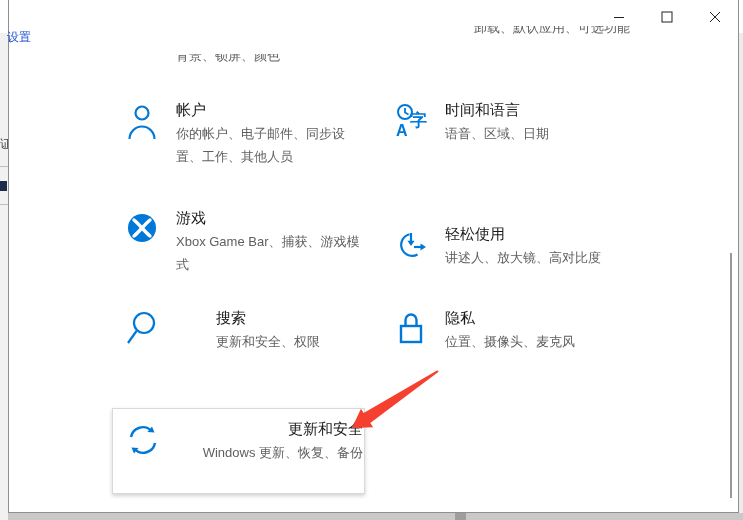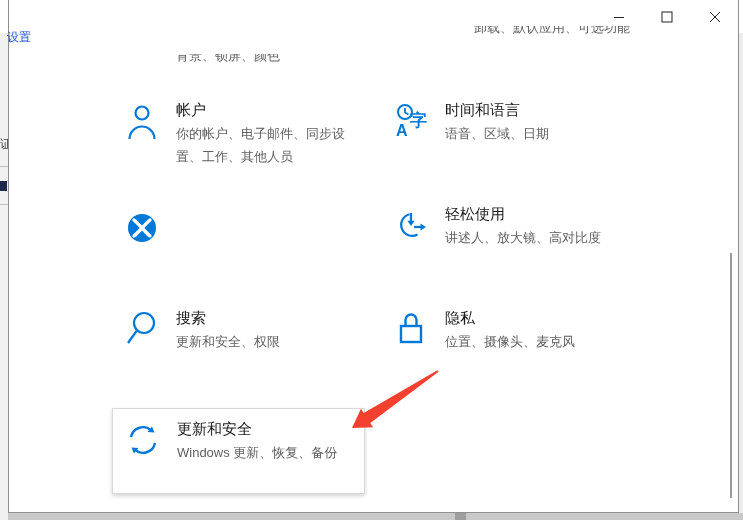--- a/index.html
+++ b/index.html
@@ -35,22 +35,22 @@
 
   
   .tile { position:absolute; display:flex; align-items:flex-start; cursor:pointer; }
   .tile-icon { width:32px; height:38px; flex:0 0 32px; margin-right:18px; margin-top:2px; }
   .tile-text { width:186px; }
   .tile-title { font-size:15px; line-height:20px; color:#1a1a1a; }
   .tile-sub { margin-top:2px; font-size:13px; line-height:23px; color:#5f5f5f; }
   .t-accounts { left:126px; top:100px; }
   .t-time     { left:395px; top:100px; }
   .t-gaming   { left:126px; top:208px; }
-  .t-ease     { left:395px; top:204px; }
-  .t-search   { left:126px; top:308px; }
+  .t-ease     { left:395px; top:224px; }
+  .t-search   { left:126px; top:308px;gap:40px; }
   .t-privacy  { left:395px; top:308px;justify-content:space-between; }
 
   .hl-box { position:absolute; left:112px; top:408px; width:253px; height:86px; background:#fff;
             border:1px solid #d9d9d9; box-shadow:0 2px 4px rgba(0,0,0,0.18); cursor:pointer; }
   .hl-box .tile { left:14px; top:10px; }
 
   .scrollbar { position:absolute; left:730px; top:253px; width:2px; height:245px; background:#999; }
 
   .arrow-overlay { position:absolute; left:0; top:0; width:743px; height:520px; pointer-events:none; }
 </style>
@@ -121,20 +121,24 @@
       <div class="tile-sub">语音、区域、日期</div>
     </div>
   </div>
 
   <div class="tile t-gaming">
     <svg class="tile-icon" viewBox="0 0 32 38">
       <circle cx="16" cy="18" r="14" fill="#0078d7"></circle>
       <path d="M8 10 C 13 14, 19 22, 24 26" stroke="#fff" stroke-width="3.4" fill="none" stroke-linecap="round"></path>
       <path d="M24 10 C 19 14, 13 22, 8 26" stroke="#fff" stroke-width="3.4" fill="none" stroke-linecap="round"></path>
     </svg>
+    <div class="tile-text">
+      <div class="tile-title">游戏</div>
+      <div class="tile-sub">Xbox Game Bar、捕获、游戏模式</div>
+    </div>
   </div>
 
   <div class="tile t-ease">
     <svg class="tile-icon" viewBox="0 0 32 38">
       <path d="M22.5 28.5 a11 11 0 1 1 -8 -20.3" fill="none" stroke="#0078d7" stroke-width="2.2"></path>
       <line x1="16" y1="7" x2="16" y2="16" stroke="#0078d7" stroke-width="2.2"></line>
       <polygon points="16,20 12.4,14.8 19.6,14.8" fill="#0078d7"></polygon>
       <line x1="19" y1="21" x2="27" y2="21" stroke="#0078d7" stroke-width="2.2"></line>
       <polygon points="31,21 25.5,17.5 25.5,24.5" fill="#0078d7"></polygon>
     </svg>
@@ -160,21 +164,21 @@
       <rect x="6" y="16" width="20" height="16" fill="none" stroke="#0078d7" stroke-width="2.4"></rect>
       <path d="M10.5 16 v-6 a5.5 5.5 0 0 1 11 0 v6" fill="none" stroke="#0078d7" stroke-width="2.4"></path>
     </svg>
     <div class="tile-text">
       <div class="tile-title">隐私</div>
       <div class="tile-sub">位置、摄像头、麦克风</div>
     </div>
   </div>
 
   <div class="hl-box">
-    <div class="tile" style="position:absolute;">
+    <div class="tile" style="position:absolute;text-align:right;">
       <svg class="tile-icon" viewBox="0 0 32 38">
         <path d="M4 16 a12 12 0 0 1 20.5 -6" fill="none" stroke="#0078d7" stroke-width="2.4"></path>
         <polygon points="27.5,11.5 20.5,11 25,5.5" fill="#0078d7"></polygon>
         <path d="M28 22 a12 12 0 0 1 -20.5 6" fill="none" stroke="#0078d7" stroke-width="2.4"></path>
         <polygon points="4.5,26.5 11.5,27 7,32.5" fill="#0078d7"></polygon>
       </svg>
       <div class="tile-text">
         <div class="tile-title">更新和安全</div>
         <div class="tile-sub">Windows 更新、恢复、备份</div>
       </div>

